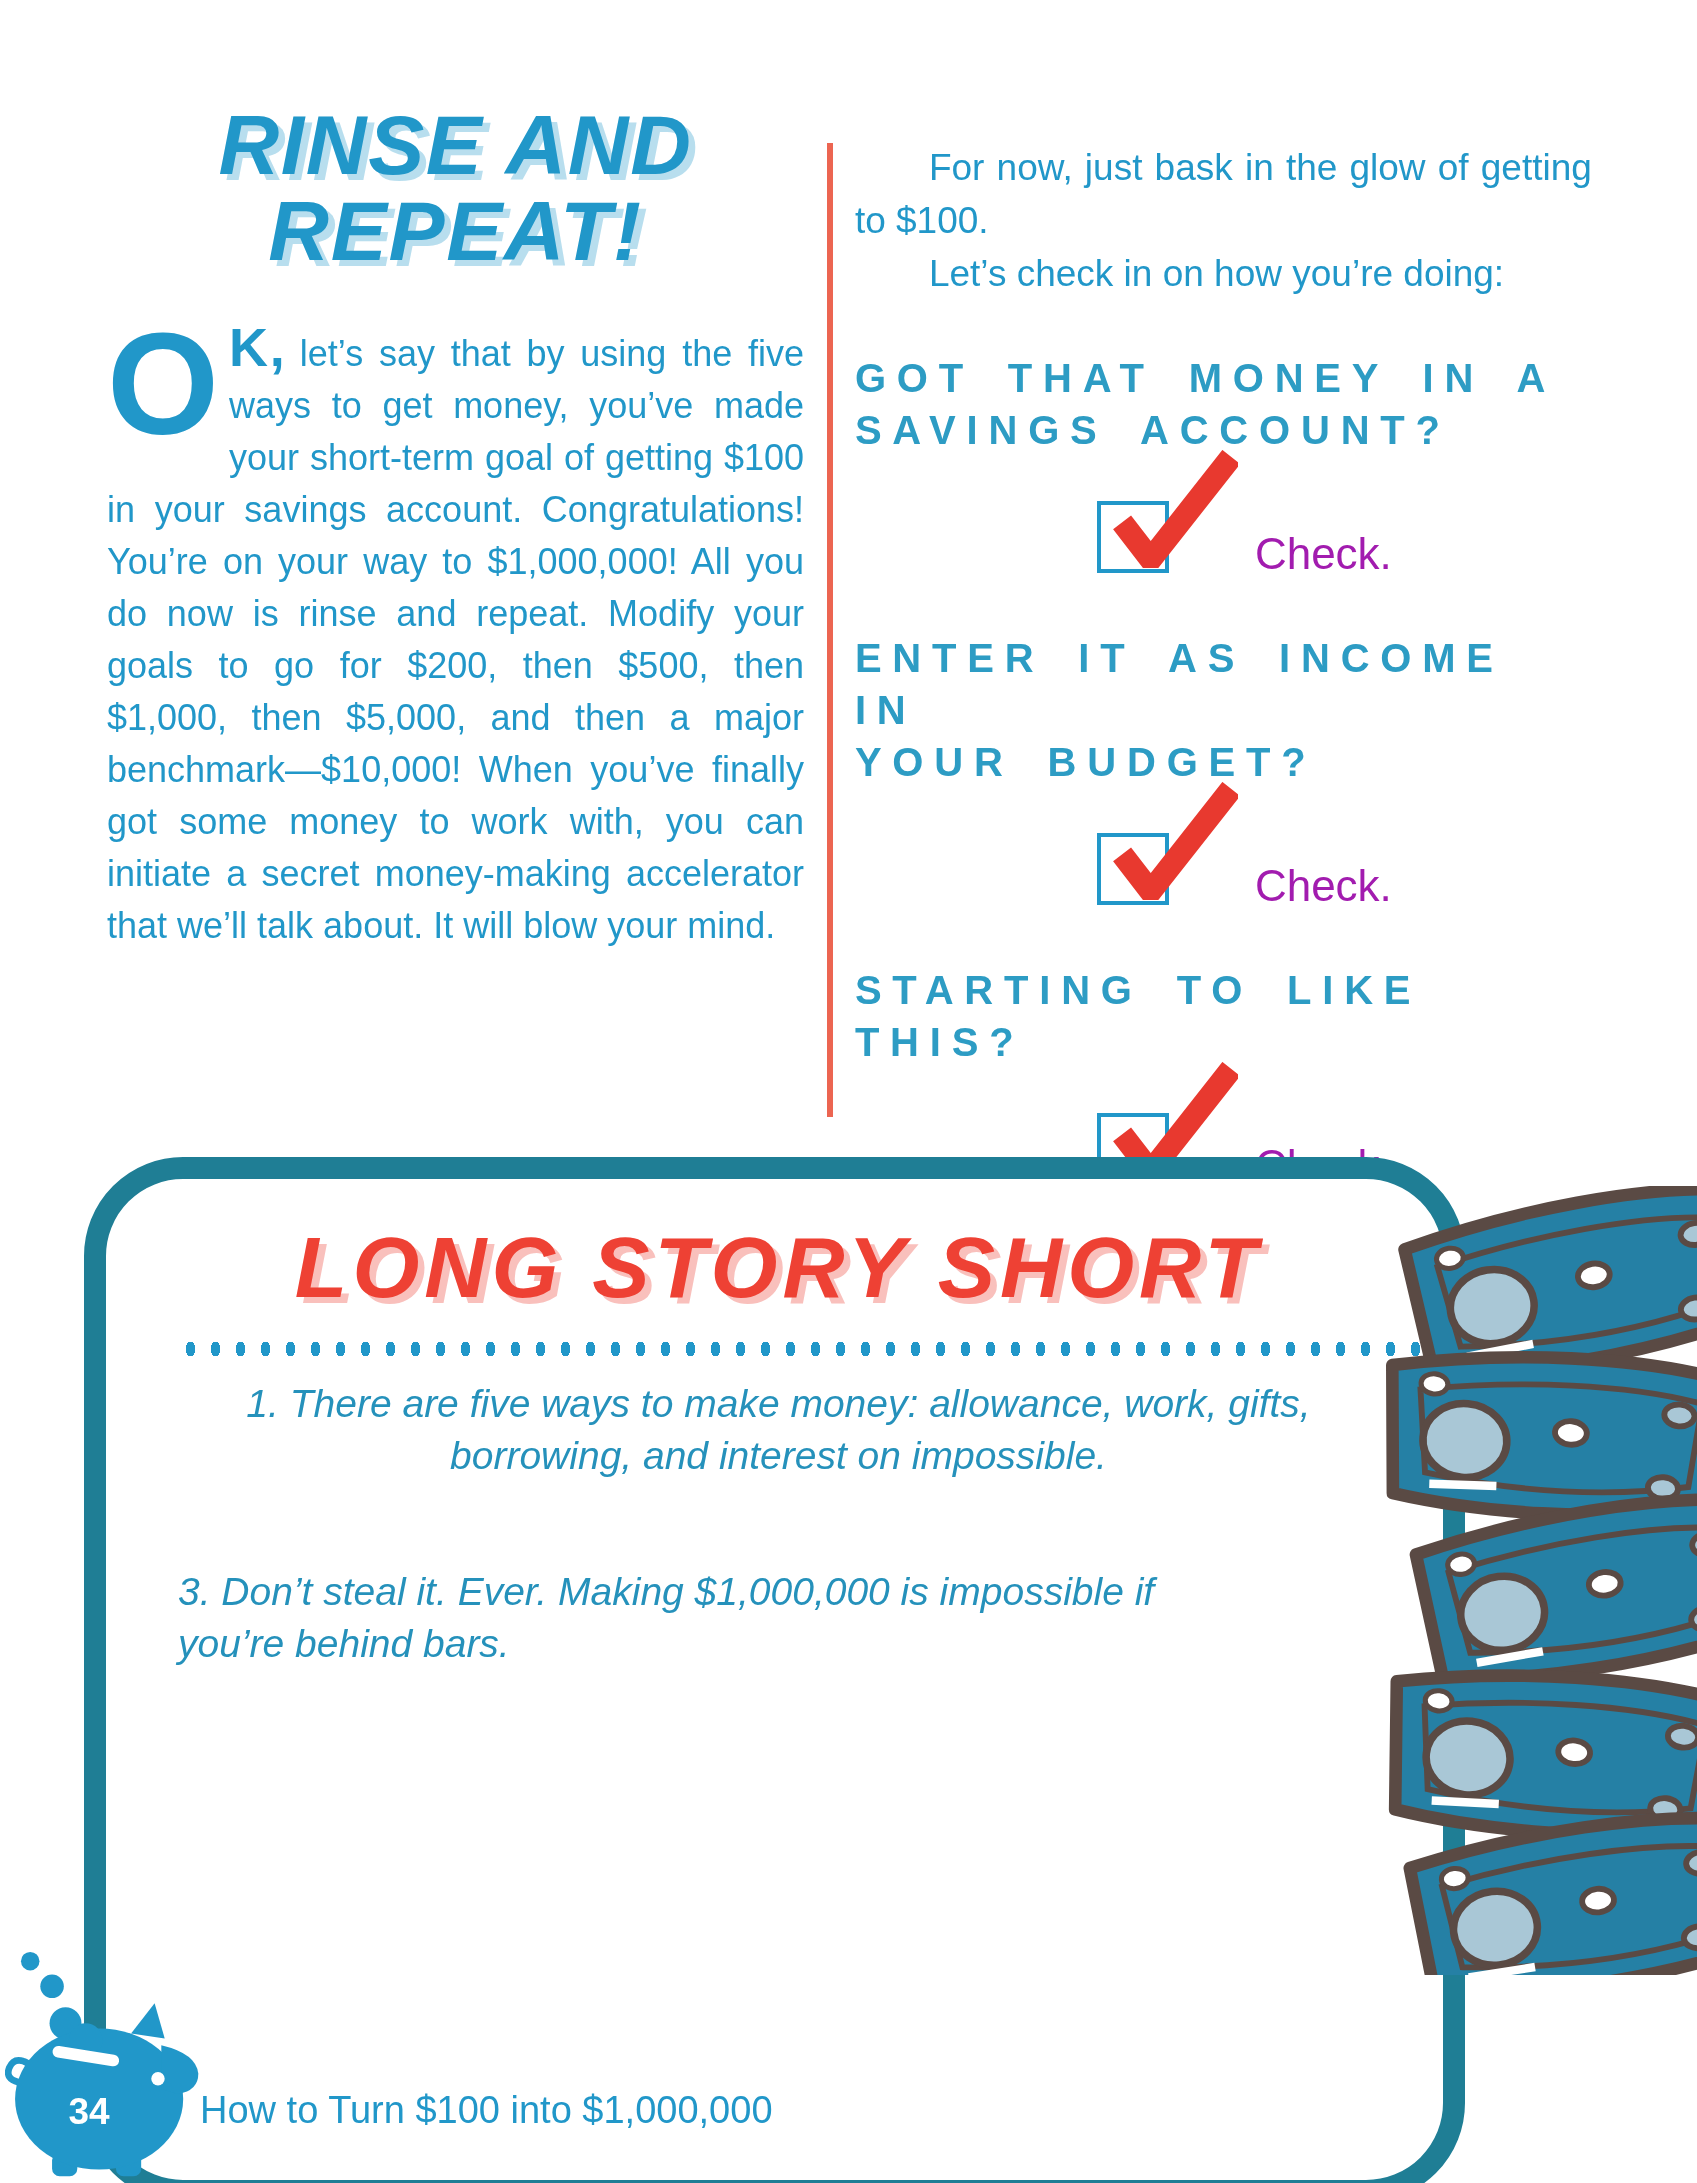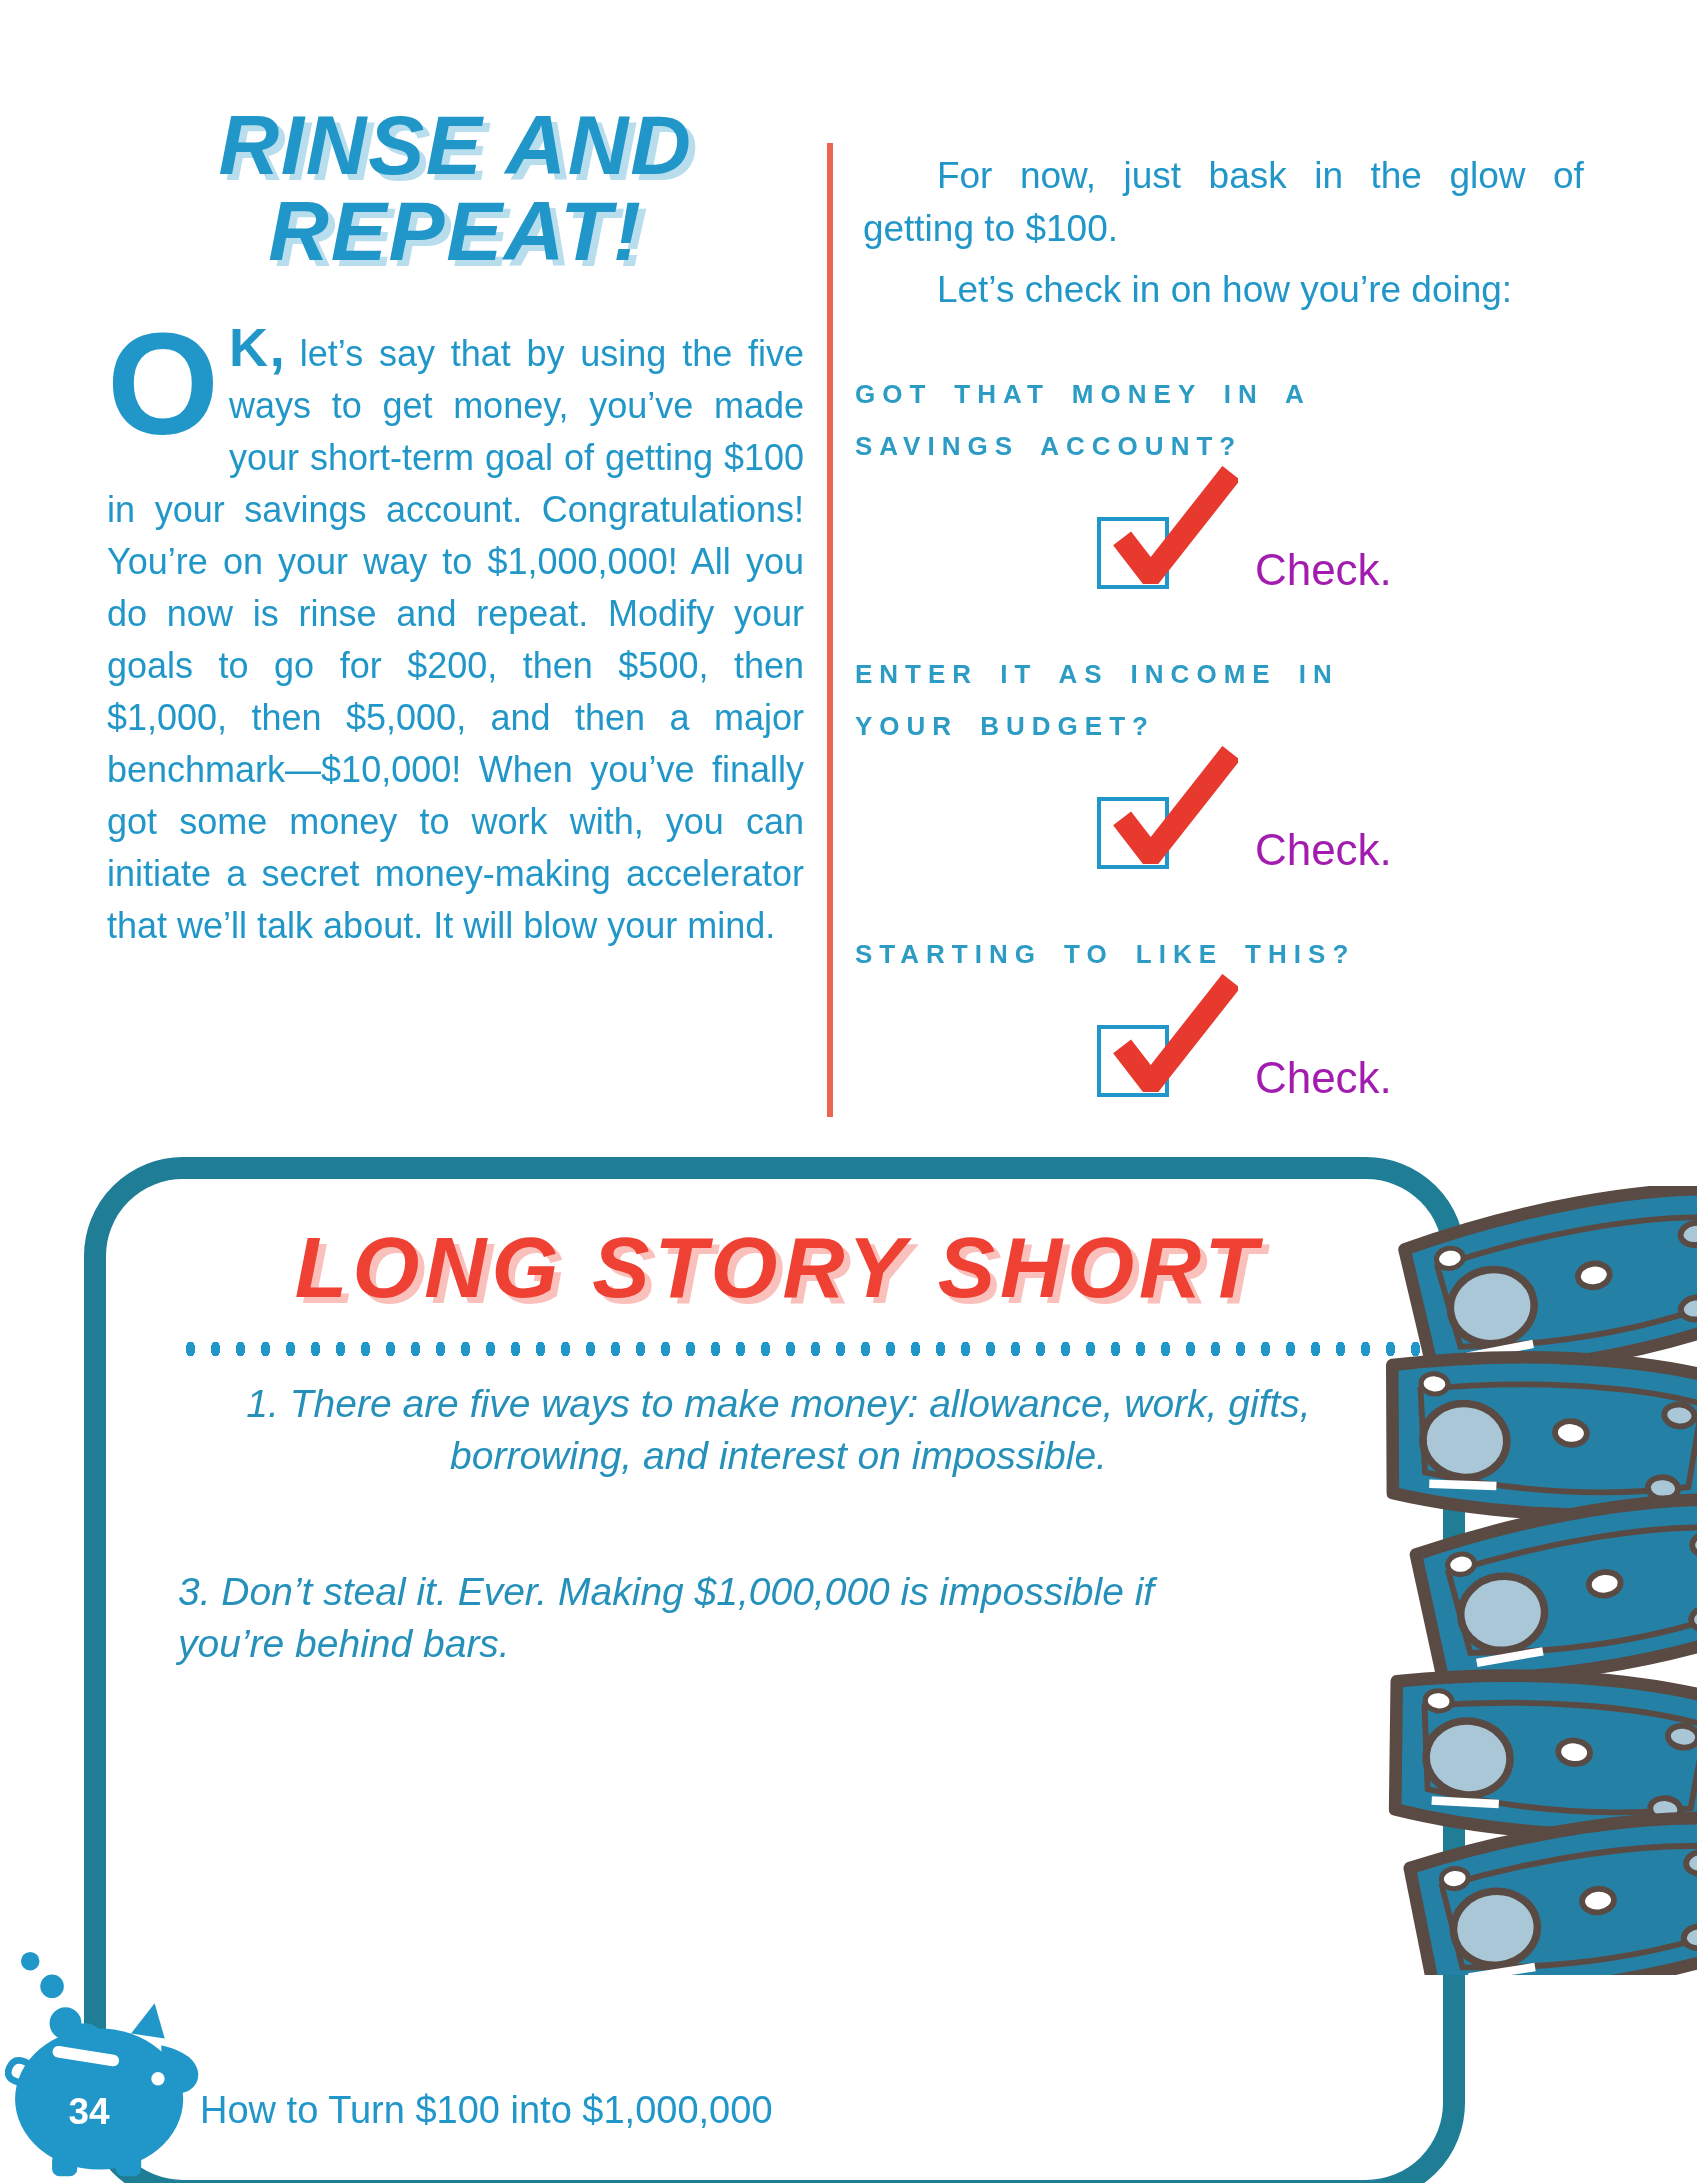--- a/index.html
+++ b/index.html
@@ -19,23 +19,23 @@
     margin:54px 0 0 0;font-size:36px;line-height:52px;color:#2197c9;
     text-align:justify;
   }
   .dropcap{
     float:left;font-size:144px;line-height:97px;font-weight:bold;color:#2197c9;
     margin:8.4px 10px 0 0;
   }
   .lead{font-size:54px;line-height:0;font-weight:700;letter-spacing:1.7px;padding-right:13.4px;}
   .divider{width:5.9px;height:974px;background:#ec6551;margin-top:143px;margin-left:23px;flex:none;}
   .right-col{width:737px;margin-left:22px;padding-top:141px;}
-  .rc-par{font-size:37px;line-height:53px;color:#2197c9;text-align:justify;text-indent:74px;margin:8px;}
+  .rc-par{font-size:37px;line-height:53px;color:#2197c9;text-align:justify;text-indent:74px;margin:0;}
   .check-block{margin-top:52px;}
-  .check-q{font-size:26px;line-height:52px;font-weight:700;color:#2d9cc4;
+  .check-q{font-size:40px;line-height:52px;font-weight:700;color:#2d9cc4;
     letter-spacing:0.27em;word-spacing:0.30em;margin:0;}
   .check-q span{display:block;}
   .check-row{position:relative;margin-left:242px;margin-top:40px;height:84px;}
   .checkbox{position:absolute;left:0;top:5px;width:64px;height:64px;border:4.2px solid #2197c9;background:#fff;}
   .checkmark{position:absolute;left:15px;top:-46px;width:126px;height:118px;}
   .check-label{position:absolute;left:158px;top:33px;font-size:44px;color:#a21caf;}
   .summary-box{
     position:absolute;left:84px;top:1157px;width:1381px;height:1045px;
     border:22px solid #1f7e95;border-radius:99px;box-sizing:border-box;background:#fff;z-index:1;padding-left:8px;
   }

